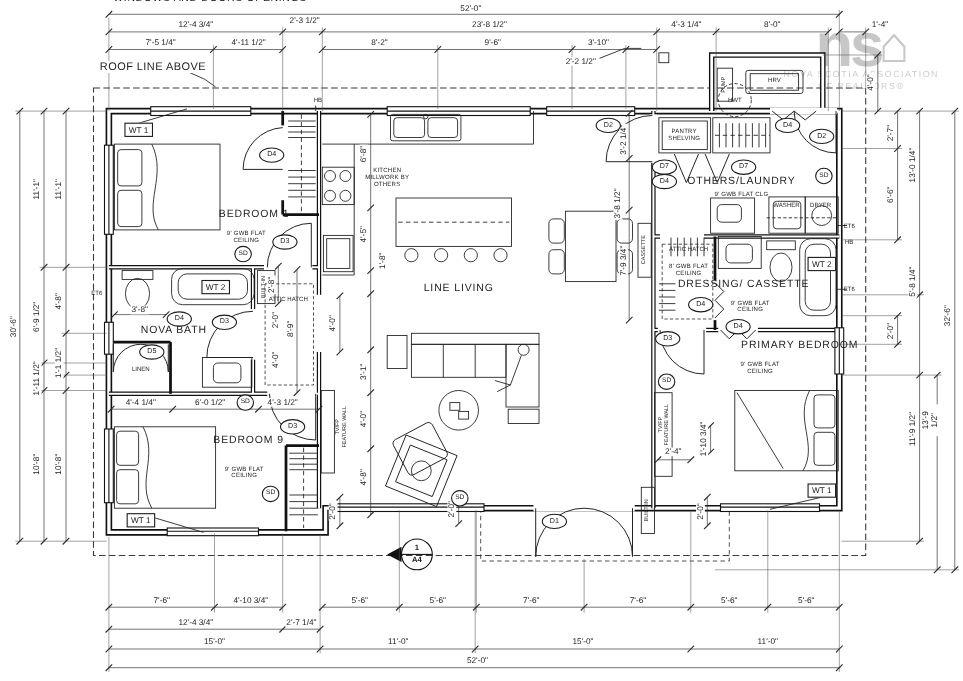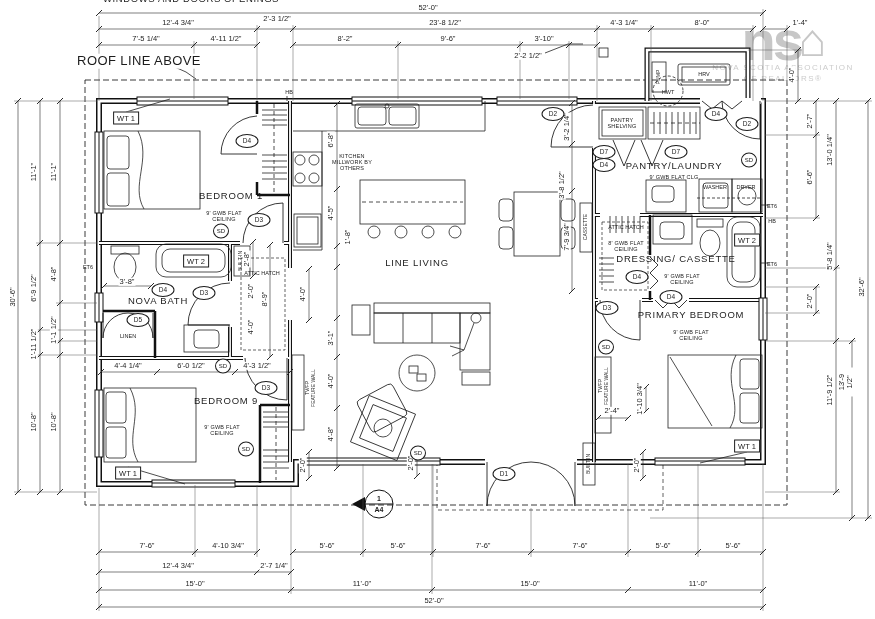--- a/index.html
+++ b/index.html
@@ -8,21 +8,21 @@
   #plan-svg{position:absolute;left:0;top:0;z-index:2;}
   #ann-layer{position:absolute;left:0;top:0;width:875px;height:619px;z-index:3;}
   .ann{position:absolute;transform:translate(-50%,-50%);white-space:pre-line;text-align:center;
        line-height:1.12;color:#1c1c1c;}
   .dim{font-size:7.5px;background:#fff;padding:0 1px;}
   .dimv{font-size:7.5px;background:#fff;transform:translate(-50%,-50%) rotate(-90deg);padding:0 1px;}
   .room{font-size:9.5px;letter-spacing:.8px;}
   .sub{font-size:5.5px;letter-spacing:.2px;}
   .tiny{font-size:5.5px;}
   .tinyv{font-size:5px;transform:translate(-50%,-50%) rotate(-90deg);}
-  .note{font-size:13px;letter-spacing:.4px;background:#fff;}
+  .note{font-size:10px;letter-spacing:.4px;background:#fff;}
   .mark{font-size:7px;font-weight:bold;}
   .tag{font-size:6.5px;border:1px solid #1c1c1c;border-radius:50%;width:21px;height:12px;
        line-height:12px;background:#fff;}
   .sd{font-size:6px;border:1px solid #1c1c1c;border-radius:50%;width:14px;height:13px;
       line-height:13px;background:#fff;}
   .wt{font-size:7.5px;border:1px solid #1c1c1c;background:#fff;padding:0 3px;line-height:11px;}
   #top-note{position:absolute;left:103px;top:-7px;z-index:3;font-size:9.5px;letter-spacing:.6px;}
   #watermark{position:absolute;left:692px;top:14px;width:182px;z-index:1;text-align:center;
              pointer-events:none;}
   #wm-big{display:flex;align-items:center;justify-content:center;font-weight:bold;
@@ -579,23 +579,23 @@
       <div class="ann dimv" style="left: 265px; top: 299px;">8'-9"</div>
       <div class="ann dimv" style="left: 251px; top: 327px;">4'-0"</div>
       <div class="ann dimv" style="left: 640px; top: 399px;">1'-10 3/4"</div>
       <div class="ann dimv" style="left: 637px; top: 465px;">2'-0"</div>
       <div class="ann dim" style="left: 127px; top: 282px;">3'-8"</div>
       <div class="ann dim" style="left: 612px; top: 411px;">2'-4"</div>
       <div class="ann room" style="left: 231px; top: 196px;">BEDROOM 1</div>
       <div class="ann room" style="left: 158px; top: 301px;">NOVA BATH</div>
       <div class="ann room" style="left: 226px; top: 401px;">BEDROOM 9</div>
       <div class="ann room" style="left: 417px; top: 263px;">LINE LIVING</div>
-      <div class="ann room" style="left: 674px; top: 166px;">PANTRY/LAUNDRY</div>
+      <div class="ann room" style="left: 674px; top: 166px;">OTHERS/LAUNDRY</div>
       <div class="ann room" style="left: 676px; top: 259px;">DRESSING/ CASSETTE</div>
-      <div class="ann room" style="left: 691px; top: 315px;">PRIMARY BEDROOM</div>
+      <div class="ann room" style="left: 727px; top: 315px;">PRIMARY BEDROOM</div>
       <div class="ann sub" style="left: 224px; top: 216px;">9' GWB FLAT
 CEILING</div>
       <div class="ann sub" style="left: 222px; top: 430px;">9' GWB FLAT
 CEILING</div>
       <div class="ann sub" style="left: 682px; top: 279px;">9' GWB FLAT
 CEILING</div>
       <div class="ann sub" style="left: 691px; top: 335px;">9' GWB FLAT
 CEILING</div>
       <div class="ann sub" style="left: 674px; top: 177px;">9' GWB FLAT CLG</div>
       <div class="ann sub" style="left: 626px; top: 246px;">8' GWB FLAT

